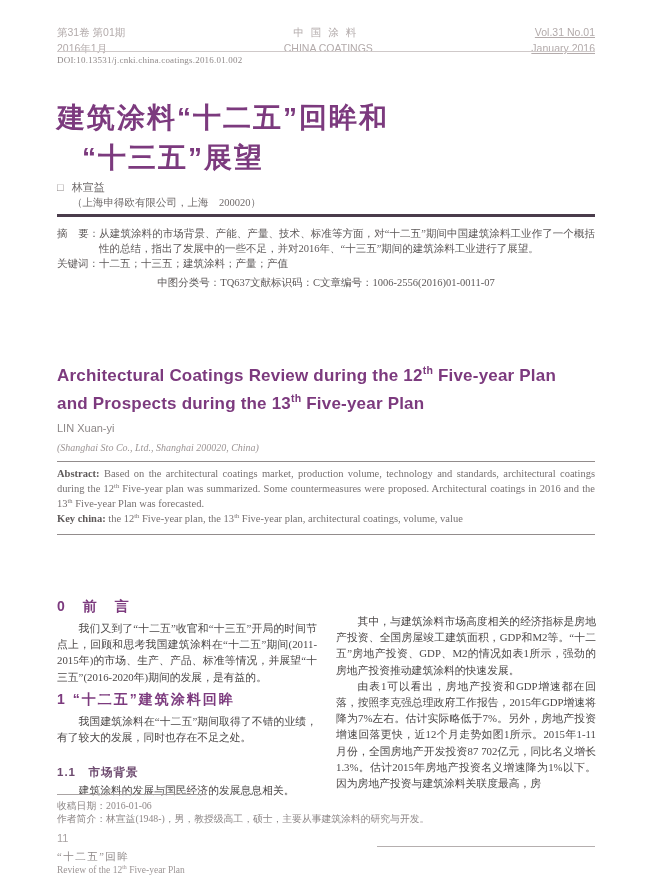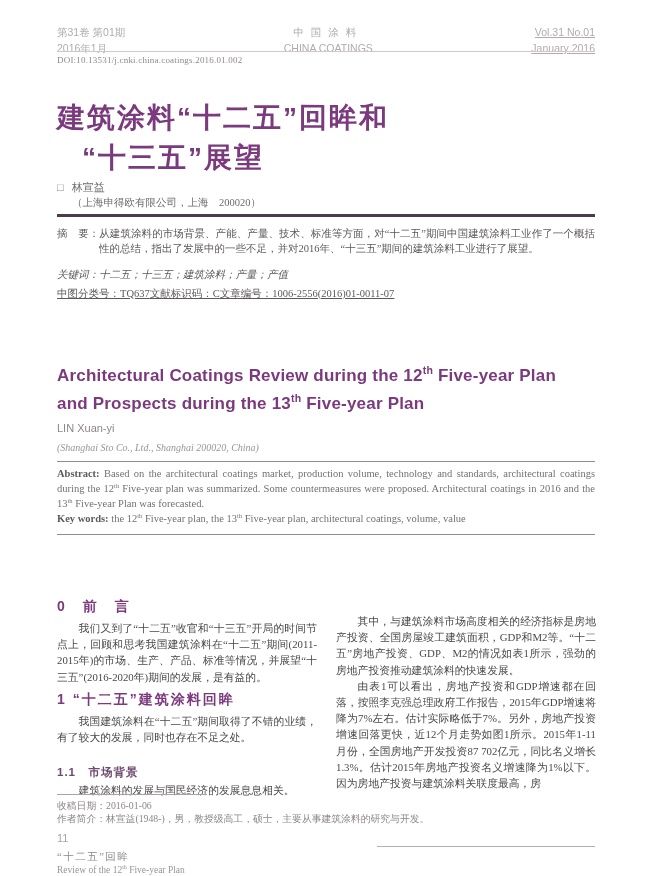--- a/index.html
+++ b/index.html
@@ -27,22 +27,22 @@
   .author-row { top:180px; font-size:11px; color:#6f6a6a; }
   .author-row .marker { margin-right:8px; color:#8d8787; }
   .affil-cn { top:196px; padding-left:15px; font-size:10.5px; color:#6f6a6a; }
 
   .thick-rule { top:214px; height:3px; background:#4a3c4b; }
 
   
   .abstract-cn { top:226px; font-size:10.5px; line-height:1.45; color:#5d5858; text-align:justify; }
   .abstract-cn .hang { padding-left:42px; text-indent:-42px; }
   .abstract-cn .lbl { color:#5d5858; }
-  .kw-row { margin-top:11px;font-style:italic; }
-  .meta-row { margin-top:3px; display:flex; justify-content:flex-start;text-decoration:underline; }
+  .kw-row { margin-top:0; }
+  .meta-row { margin-top:3px; display:flex; justify-content:center; }
 
   
   .title-en { top:362px; font-family:"Liberation Sans",sans-serif; font-weight:bold; color:#7c3a7e; font-size:17px; line-height:1.62; letter-spacing:.2px; }
   sup { font-size:.62em; vertical-align:super; line-height:0; }
   .author-en { top:422px; font-family:"Liberation Sans",sans-serif; font-size:11px; color:#8d8787; }
   .affil-en { top:442px; font-style:italic; font-size:10px; color:#9b9494; }
   .en-abs { top:461px; border-top:1px solid #928c8c; border-bottom:1px solid #928c8c; padding:5px 0 7px; font-size:10.5px; line-height:1.42; color:#767070; text-align:justify; }
   .en-abs .lbl { font-weight:bold; color:#5f5a5a; }
 
   
@@ -119,21 +119,21 @@
     <span>and Prospects during the 13</span><sup>th</sup><span> Five-year Plan</span>
   </h2>
   <div class="abs author-en">LIN Xuan-yi</div>
   <div class="abs affil-en">(Shanghai Sto Co., Ltd., Shanghai 200020, China)</div>
 
   <div class="abs en-abs">
     <p>
       <span class="lbl">Abstract:</span><span> Based on the architectural coatings market, production volume, technology and standards, architectural coatings during the 12</span><sup>th</sup><span> Five-year plan was summarized. Some countermeasures were proposed. Architectural coatings in 2016 and the 13</span><sup>th</sup><span> Five-year Plan was forecasted.</span>
     </p>
     <p>
-      <span class="lbl">Key words:</span><span> the 12</span><sup>th</sup><span> Five-year plan, the 13</span><sup>th</sup><span> Five-year plan, architectural coatings, volume, value</span>
+      <span class="lbl">Key china:</span><span> the 12</span><sup>th</sup><span> Five-year plan, the 13</span><sup>th</sup><span> Five-year plan, architectural coatings, volume, value</span>
     </p>
   </div>
 
   <div class="abs columns">
     <div class="col col-left">
       <div class="sec-h first">0　前　言</div>
       <p>我们又到了“十二五”收官和“十三五”开局的时间节点上，回顾和思考我国建筑涂料在“十二五”期间(2011-2015年)的市场、生产、产品、标准等情况，并展望“十三五”(2016-2020年)期间的发展，是有益的。</p>
       <div class="sec-h">1 “十二五”建筑涂料回眸</div>
       <p>我国建筑涂料在“十二五”期间取得了不错的业绩，有了较大的发展，同时也存在不足之处。</p>
       <div class="sub-h">1.1　市场背景</div>

